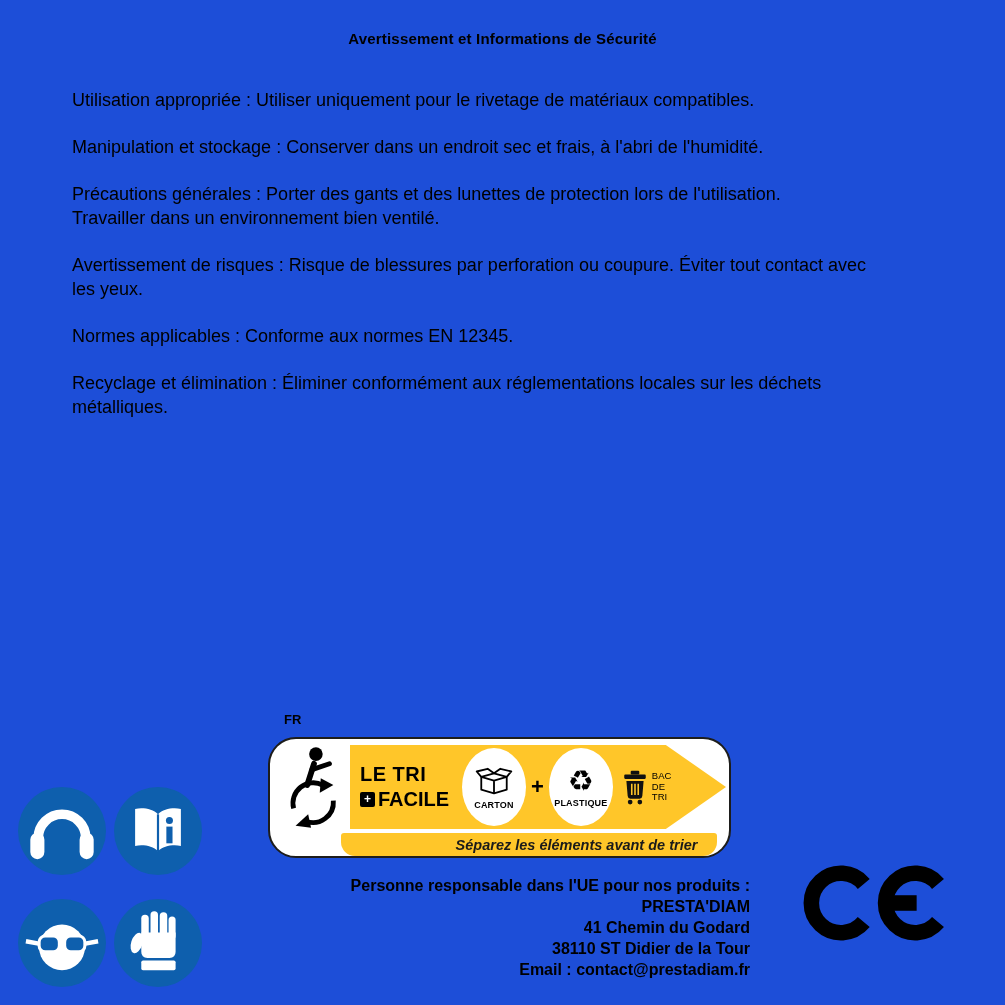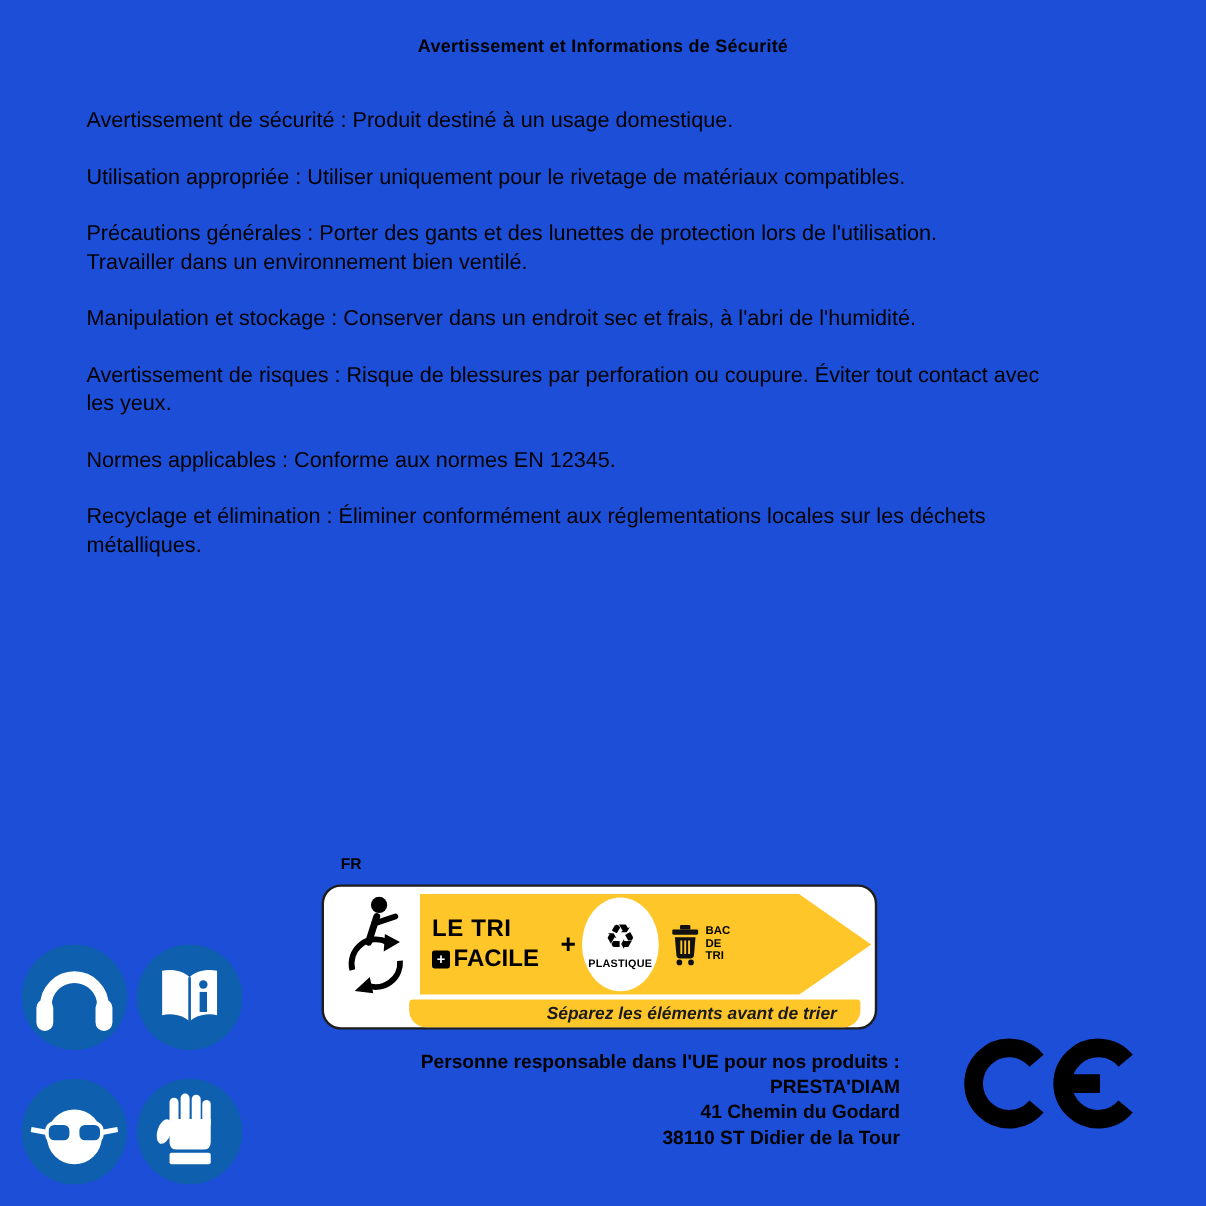--- a/index.html
+++ b/index.html
@@ -39,21 +39,21 @@
   .picto { width:88px; height:88px; display:block; }
 
   
   .tri-label { position:absolute; left:268px; top:712px; width:465px; height:148px; }
   .fr-code { position:absolute; left:16px; top:0; font-size:13px; font-weight:bold; }
   .pill {
     position:absolute; left:0; top:25px;
     width:463px; height:121px;
     background:#fff;
     border:2px solid #1d1d1b;
-    border-radius:16px;
+    border-radius:28px;
   }
   .triman { position:absolute; left:12px; top:7px; width:62px; height:84px; }
   .yellow-zone {
     position:absolute; left:80px; top:6px;
     width:376px; height:84px;
     background:#ffc629;
     clip-path:polygon(0 0, 84% 0, 100% 50%, 84% 100%, 0 100%);
     display:flex; align-items:center;
   }
   .headline { flex:none; width:102px; margin-left:10px; }
@@ -70,21 +70,21 @@
   .oval {
     flex:none; width:64px; height:78px;
     background:#fff; border-radius:50%;
     display:flex; flex-direction:column; align-items:center; justify-content:center;
     gap:2px;
   }
   .mat-label { font-size:9px; font-weight:bold; letter-spacing:.2px; }
   .recycle-glyph { font-family:"DejaVu Sans", sans-serif; font-size:29px; line-height:30px; color:#000; }
   .mat-sep { flex:none; font-size:22px; font-weight:bold; margin:0 5px; }
   .bin-group { flex:none; display:flex; align-items:center; margin-left:8px; }
-  .bin-text { margin-left:3px; font-size:9.5px; font-weight:bold; line-height:10.5px; }
+  .bin-text { margin-left:3px; font-size:9.5px; font-weight:normal; line-height:10.5px; }
   .strip {
     position:absolute; left:71px; top:94px;
     width:376px; height:23px;
     background:#ffc629;
     border-radius:3px 3px 14px 14px;
     display:flex; align-items:center; justify-content:center;
     padding-left:95px;
     font-size:14.5px; font-style:italic; font-weight:bold; color:#1a1a1a;
     white-space:nowrap;
   }
@@ -100,25 +100,24 @@
   .ce { position:absolute; left:800px; top:858px; }
 </style>
 </head>
 <body>
 
 <div class="page">
 
   <div class="doc-title">Avertissement et Informations de Sécurité</div>
 
   <div class="body-text">
-    <p>Avertissement de sécurité : Produit destiné à un usage domestique.</p>
     <p>Utilisation appropriée : Utiliser uniquement pour le rivetage de matériaux compatibles.</p>
+    <p>Manipulation et stockage : Conserver dans un endroit sec et frais, à l'abri de l'humidité.</p>
     <p>Précautions générales : Porter des gants et des lunettes de protection lors de l'utilisation.
 Travailler dans un environnement bien ventilé.</p>
-    <p>Manipulation et stockage : Conserver dans un endroit sec et frais, à l'abri de l'humidité.</p>
     <p>Avertissement de risques : Risque de blessures par perforation ou coupure. Éviter tout contact avec
 les yeux.</p>
     <p>Normes applicables : Conforme aux normes EN 12345.</p>
     <p>Recyclage et élimination : Éliminer conformément aux réglementations locales sur les déchets
 métalliques.</p>
   </div>
 
   <div class="picto-grid">
     <svg class="picto" viewBox="0 0 100 100">
       <circle cx="50" cy="50" r="50" fill="#0e5fad"></circle>
@@ -174,20 +173,30 @@
         </g>
       </svg>
       <div class="yellow-zone">
         <div class="headline">
           <div class="headline-line1">LE TRI</div>
           <div class="headline-line2">
             <span class="plus-box">+</span>
             <span class="headline-word">FACILE</span>
           </div>
         </div>
+        <div class="oval">
+          <svg width="40" height="33" viewBox="0 0 44 36">
+            <g fill="none" stroke="#000" stroke-width="2" stroke-linejoin="round">
+              <path d="M8 13 L22 9 L36 13 L36 27 L22 31 L8 27 Z"></path>
+              <path d="M8 13 L22 17 L36 13 M22 17 L22 31"></path>
+              <path d="M8 13 L3 7 L15 4 L22 9 M36 13 L41 7 L29 4 L22 9"></path>
+            </g>
+          </svg>
+          <div class="mat-label">CARTON</div>
+        </div>
         <div class="mat-sep">+</div>
         <div class="oval">
           <div class="recycle-glyph">♻</div>
           <div class="mat-label">PLASTIQUE</div>
         </div>
         <div class="bin-group">
           <svg width="28" height="35" viewBox="0 0 26 32">
             <g fill="#111">
               <rect x="9" y="0.5" width="8" height="3.5" rx="1"></rect>
               <rect x="3" y="4" width="20" height="4" rx="1"></rect>
@@ -208,20 +217,21 @@
       </div>
       <div class="strip">Séparez les éléments avant de trier</div>
     </div>
   </div>
 
   <div class="responsible">
     <div>Personne responsable dans l'UE pour nos produits :</div>
     <div>PRESTA'DIAM</div>
     <div>41 Chemin du Godard</div>
     <div>38110 ST Didier de la Tour</div>
+    <div>Email : contact@prestadiam.fr</div>
   </div>
 
   <div class="ce">
     <svg width="152" height="90" viewBox="0 0 215 120">
       <g fill="none" stroke="#000" stroke-width="22">
         <path d="M90.2 33 A42 42 0 1 0 90.2 87"></path>
         <path d="M195.2 33 A42 42 0 1 0 195.2 87"></path>
         <path d="M130 60 L165 60"></path>
       </g>
     </svg>

